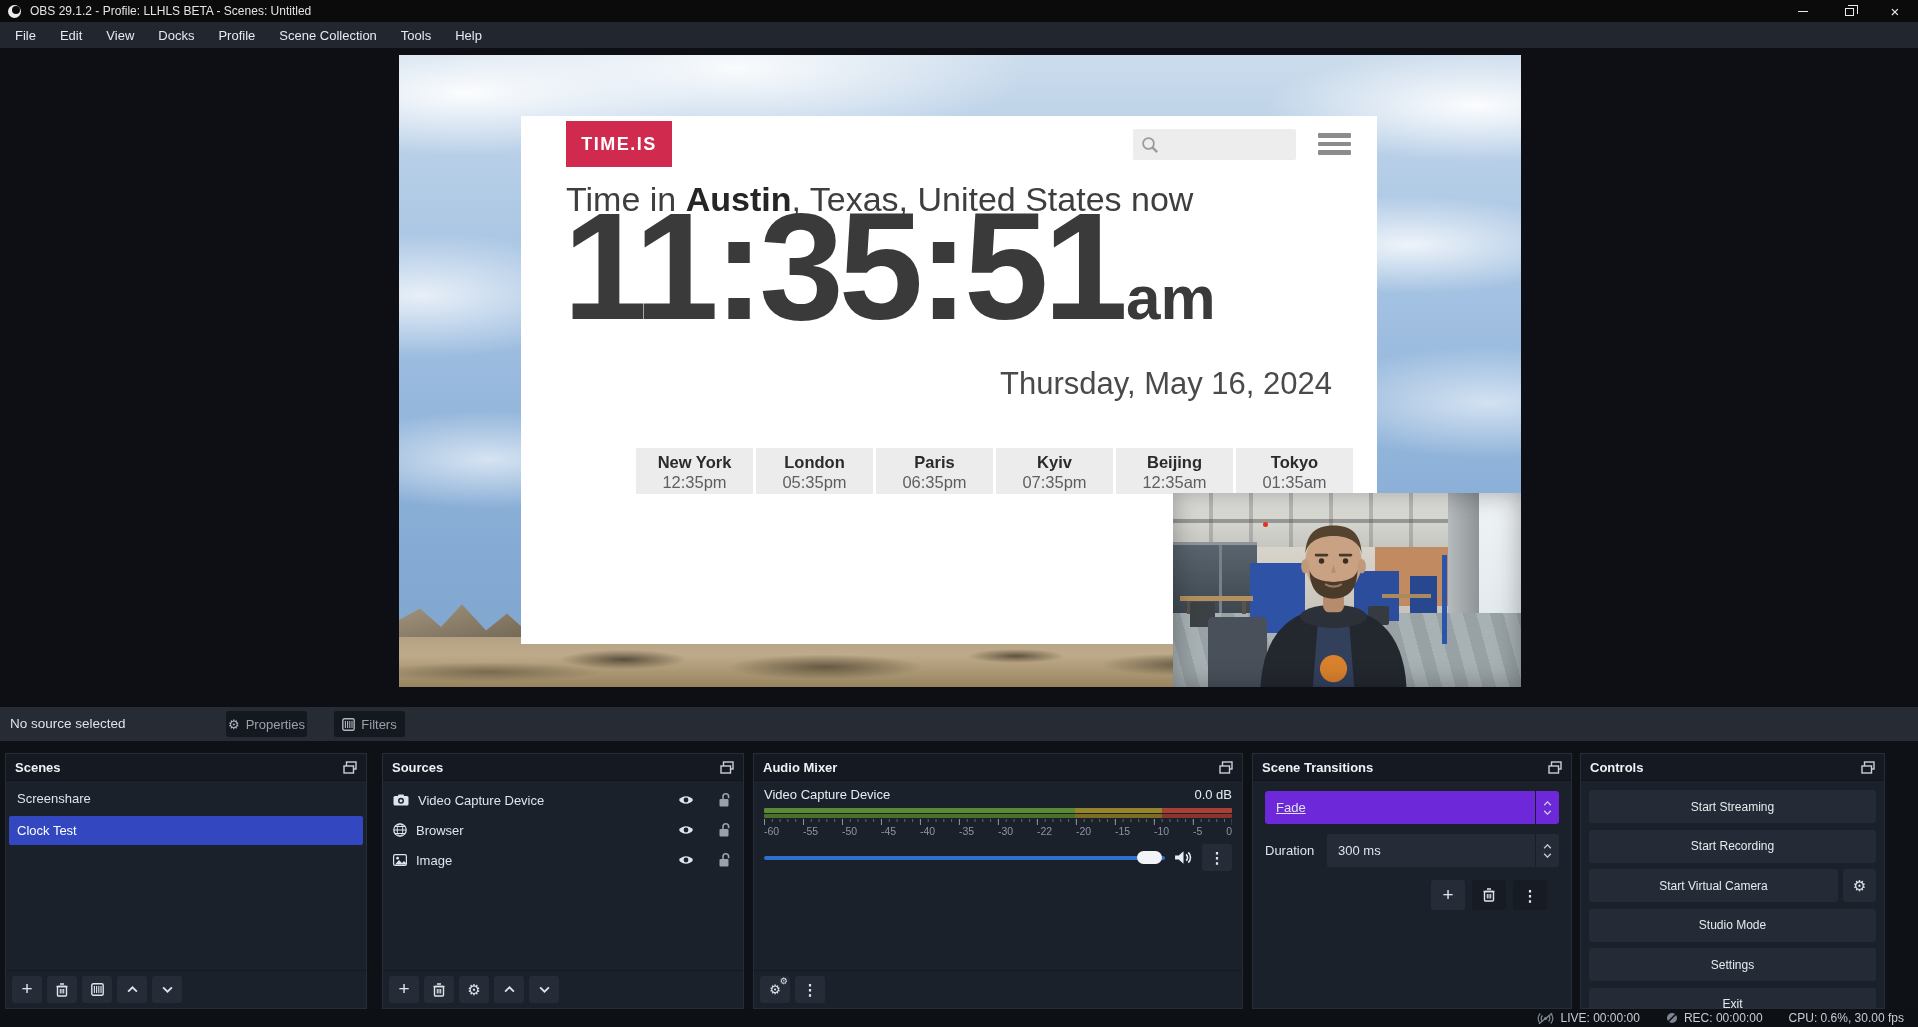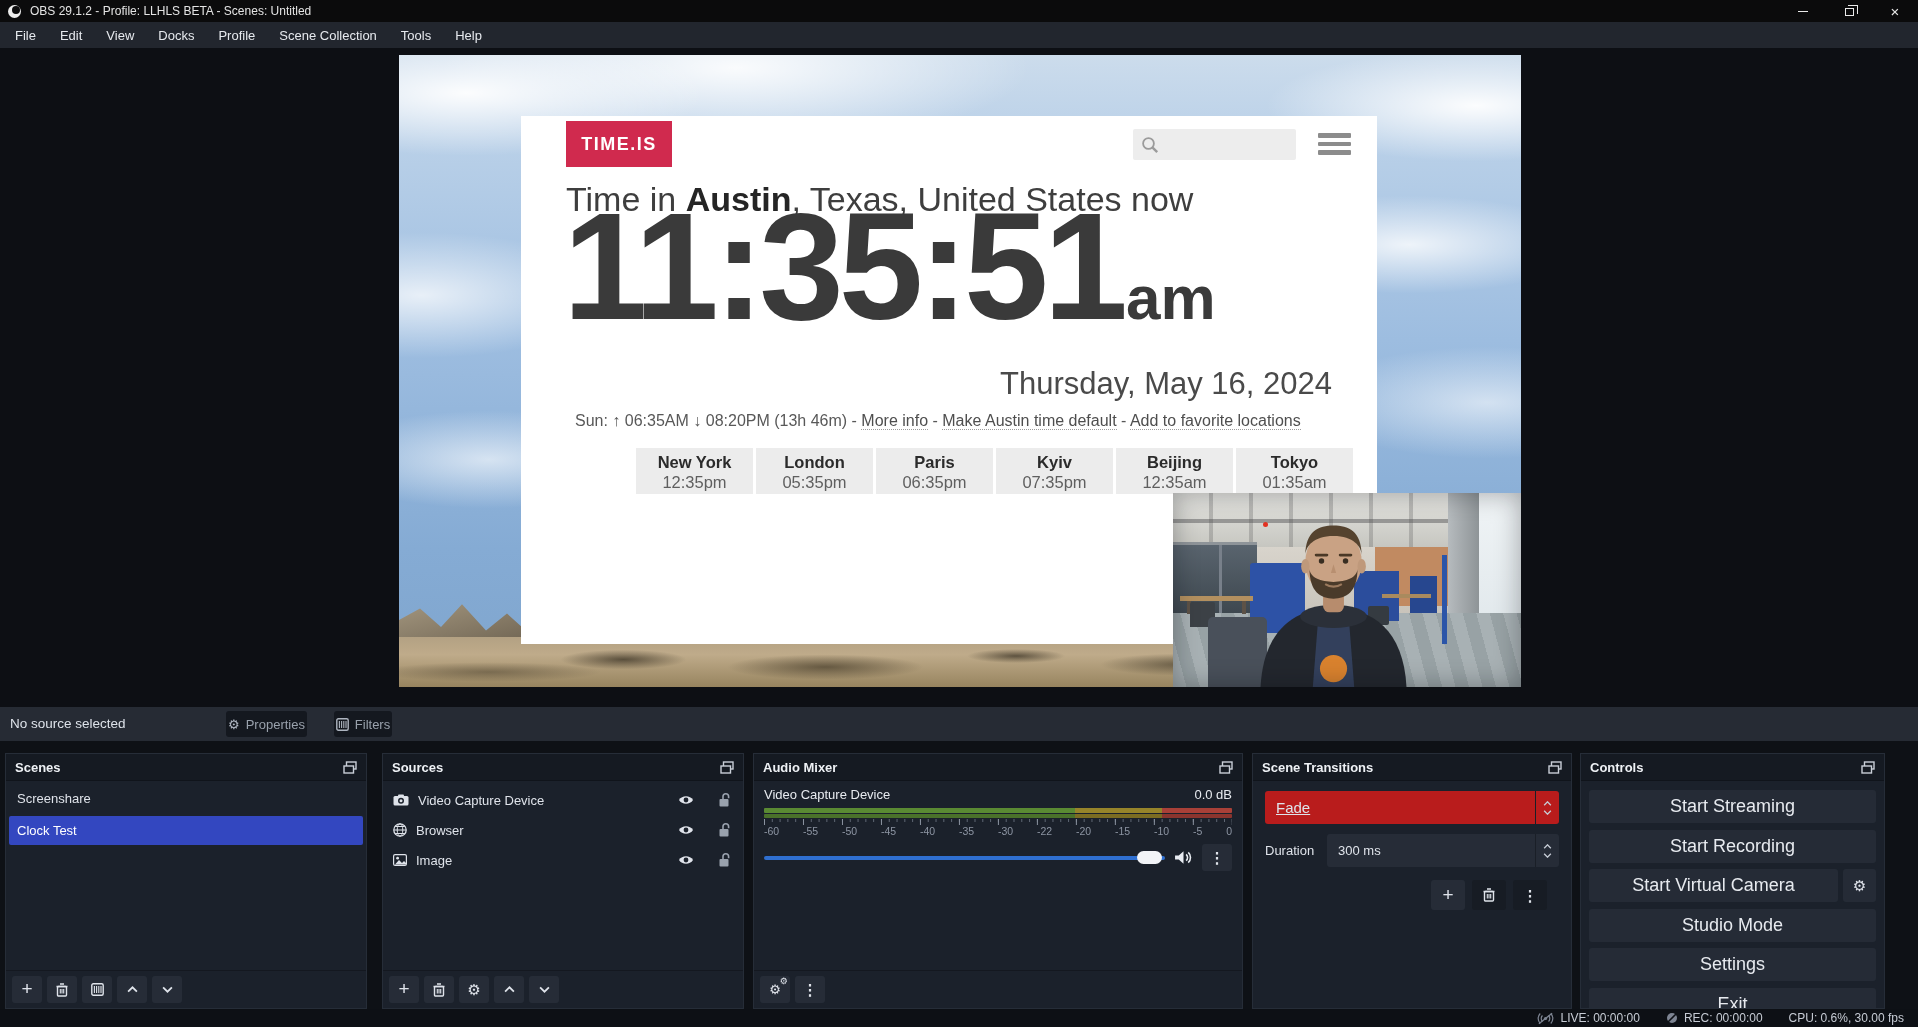--- a/index.html
+++ b/index.html
@@ -100,21 +100,21 @@
   .wc-alarm { top:15%; left:26%; width:5px; height:5px; border-radius:50%; background:#e23222; }
   .wc-person { position:absolute; left:22%; bottom:-2px; width:48%; height:92%; }
   .wc-vignette { inset:0; box-shadow:inset 0 0 26px rgba(10,12,16,.35); }
 
   
   .src-toolbar { position:absolute; top:707px; left:0; right:0; height:34px; background:#262b34; z-index:10; }
   .status-text { position:absolute; left:10px; top:0; line-height:34px; font-size:13.5px; color:#dde2e9; }
   .tool-btn { position:absolute; top:4px; height:26px; background:#14181f; border-radius:3px; color:#99a1ac;
     font-size:13px; display:flex; align-items:center; justify-content:center; gap:6px; }
   .btn-prop { left:226px; width:81px; }
-  .btn-filters { left:334px; width:58px; }
+  .btn-filters { left:334px; width:71px; }
   .tool-btn .gear-glyph { font-size:13px; color:#aeb5c0; line-height:1; }
 
   
   .docks { position:absolute; top:741px; left:0; width:1918px; height:268px; }
   .dock { position:absolute; top:12px; bottom:0; background:#1b212b; border:1px solid #262d38; display:flex; flex-direction:column; }
   .dock-scenes { left:5px; width:362px; }
   .dock-sources { left:382px; width:362px; }
   .dock-mixer { left:753px; width:490px; }
   .dock-trans { left:1252px; width:320px; }
   .dock-controls { left:1580px; width:305px; }
@@ -152,31 +152,31 @@
   .ticks { height:6px; margin-top:1px;
     background-image:linear-gradient(90deg,#8b93a0 1px,transparent 1px),linear-gradient(90deg,#5f6774 1px,transparent 1px);
     background-size:calc(100%/12) 6px, calc(100%/60) 3px; background-repeat:repeat-x; }
   .scale-labels { display:flex; justify-content:space-between; font-size:10.5px; color:#8d95a3; margin-top:0; }
   .fader { display:flex; align-items:center; margin-top:7px; gap:9px; }
   .slider { flex:1; height:4px; border-radius:2px; background:#2f6fd0; position:relative; }
   .slider-handle { position:absolute; right:3px; top:-4.5px; width:25px; height:13px; border-radius:6.5px; background:#f2f4f7; }
 
   
   .trans-body { padding:10px 12px; }
-  .combo { height:33px; background:#b91c1c; border-radius:3px; display:flex; align-items:center; padding:0 0 0 11px; font-size:15px;text-decoration:underline; }
+  .combo { height:33px; background:#6d28d9; border-radius:3px; display:flex; align-items:center; padding:0 0 0 11px; font-size:13px;text-decoration:underline; }
   .spin-arrows { margin-left:auto; width:24px; height:100%; border-left:1px solid #1a1f27; display:flex; flex-direction:column; align-items:center; justify-content:center; gap:4px; color:#c7cdd6; }
   .duration-row { margin-top:10px; display:flex; align-items:center; }
   .duration-label { font-size:13px; width:62px; color:#dfe3ea; }
   .spinbox { flex:1; height:33px; background:#262c37; border-radius:3px; display:flex; align-items:center; padding-left:11px; font-size:13px; }
   .trans-btns { margin-top:13px; display:flex; justify-content:flex-end; gap:7px; padding-right:12px; }
   .trans-btns .icon-btn { width:34px; height:30px; }
 
   
   .controls-body { padding:9px 8px; }
-  .ctl-btn { height:33px; background:#252b36; border-radius:3px; display:flex; align-items:center; justify-content:center; font-size:18px; color:#e7eaef; margin-bottom:6.5px; }
+  .ctl-btn { height:33px; background:#252b36; border-radius:3px; display:flex; align-items:center; justify-content:center; font-size:12px; color:#e7eaef; margin-bottom:6.5px; }
   .vc-row { display:flex; gap:5px; margin-bottom:6.5px; }
   .vc-row .ctl-btn { flex:1; margin-bottom:0; }
   .vc-gear { width:33px; height:33px; background:#252b36; border-radius:3px; display:flex; align-items:center; justify-content:center; flex:none; }
 
   
   .statusbar { position:absolute; bottom:0; left:0; right:0; height:18px; background:#0d1015; display:flex; align-items:center; justify-content:flex-end; gap:26px; padding-right:14px; font-size:12px; color:#c6cbd4; }
   .status-item { display:flex; align-items:center; gap:6px; color:#c6cbd4; }
   .status-item svg { color:#7d8492; }
 
   .rot180 { transform:rotate(180deg); }
@@ -229,21 +229,20 @@
           <span></span>
           <span></span>
           <span></span>
         </div>
       <div class="ti-h1"><span>Time in </span><span class="city">Austin</span><span>, Texas, United States now</span></div>
       <div class="ti-clock-row">
         <span class="ti-clock">11:35:51</span>
         <span class="ti-ampm">am</span>
       </div>
       <div class="ti-date">Thursday, May 16, 2024</div>
-      <div class="ti-sun"><span>Sun: ↑ 06:35AM ↓ 08:20PM (13h 46m)</span><span> - </span><a>More info</a><span> - </span><a>Make Austin time default</a><span> - </span><a>Add to favorite locations</a></div>
       <div class="ti-cities">
         <div class="city-box">
             <div class="city-name">New York</div>
             <div class="city-time">12:35pm</div>
           </div>
         <div class="city-box">
             <div class="city-name">London</div>
             <div class="city-time">05:35pm</div>
           </div>
         <div class="city-box">

